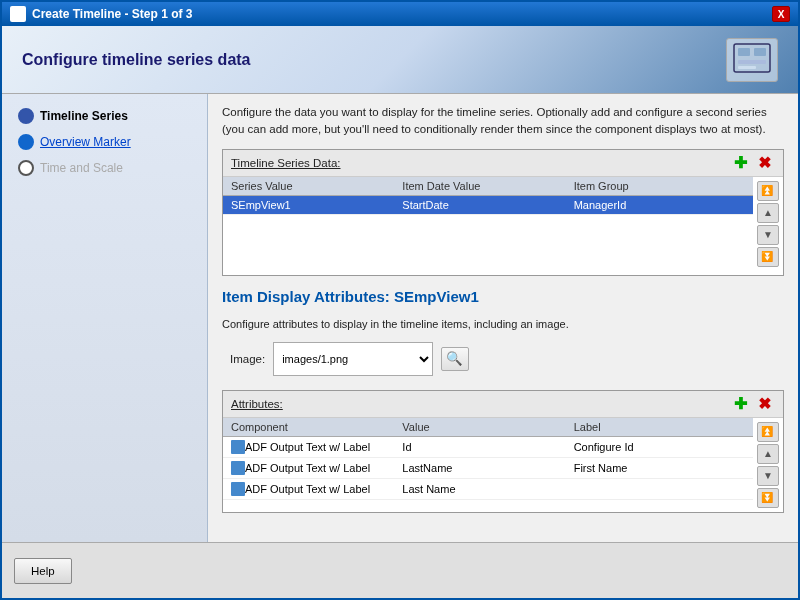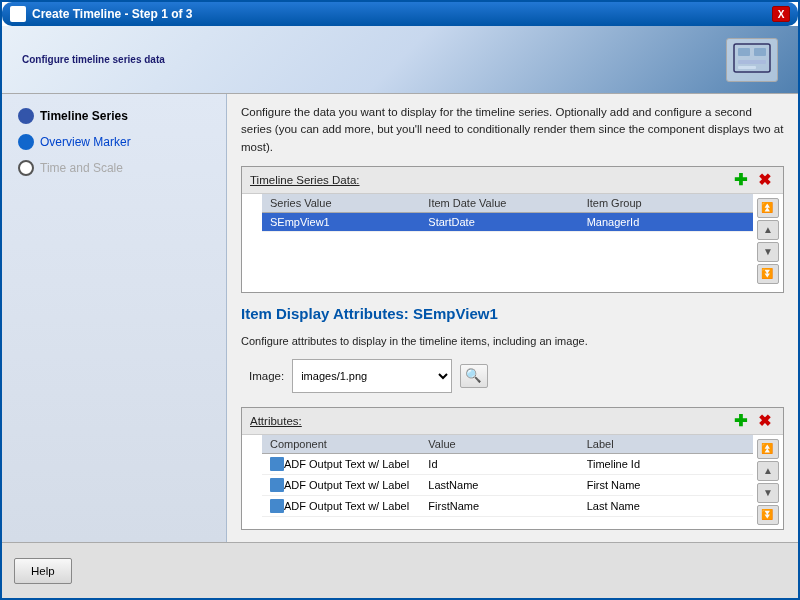--- a/index.html
+++ b/index.html
@@ -23,21 +23,20 @@
 
     .title-bar {
       background: linear-gradient(to bottom, #2277d4, #0054a6);
       color: white;
       padding: 4px 8px;
       display: flex;
       align-items: center;
       justify-content: space-between;
       height: 24px;
       flex-shrink: 0;
-      border-radius: 10px;
     }
 
     .title-bar-left {
       display: flex;
       align-items: center;
       gap: 6px;
       font-size: 12px;
       font-weight: bold;
     }
 
@@ -73,21 +72,21 @@
       padding: 12px 20px;
       display: flex;
       align-items: center;
       justify-content: space-between;
       height: 68px;
       flex-shrink: 0;
       border-bottom: 1px solid #aaa;
     }
 
     .header-title {
-      font-size: 10px;
+      font-size: 16px;
       font-weight: bold;
       color: #1a1a6e;
     }
 
     .header-icon {
       width: 52px;
       height: 44px;
       background: rgba(255,255,255,0.5);
       border: 1px solid #aaa;
       border-radius: 3px;
@@ -98,21 +97,21 @@
       font-size: 20px;
     }
 
     .main-content {
       display: flex;
       flex: 1;
       overflow: hidden;
     }
 
     .sidebar {
-      width: 225px;
+      width: 206px;
       background: linear-gradient(to bottom, #e0e8f4, #d4dce8);
       border-right: 1px solid #aabbd0;
       padding: 10px;
       flex-shrink: 0;
     }
 
     .sidebar-item {
       display: flex;
       align-items: center;
       gap: 6px;
@@ -122,20 +121,21 @@
       margin-bottom: 2px;
     }
 
     .sidebar-item.active {
       font-weight: bold;
       color: #000;
     }
 
     .sidebar-item.link {
       color: #0044cc;
+      text-decoration: underline;
       cursor: pointer;
     }
 
     .sidebar-item.disabled {
       color: #aaa;
       cursor: default;
     }
 
     .step-circle {
       width: 16px;
@@ -213,21 +213,20 @@
       background: transparent;
       font-size: 16px;
       font-weight: bold;
     }
 
     .icon-btn.green { color: #00aa00; }
     .icon-btn.red { color: #cc0000; }
 
     .table-area {
       width: 100%;
-      padding-left: 20px;
     }
 
     .table-header-row {
       display: grid;
       grid-template-columns: 1fr 1fr 1fr;
       background: #d0d8e4;
       border-bottom: 1px solid #aaa;
       padding: 3px 8px;
       font-size: 11px;
       color: #333;
@@ -509,36 +508,35 @@
               <span>Component</span>
               <span>Value</span>
               <span>Label</span>
             </div>
             <div class="attr-table-row">
               <span class="component-icon">
                 <span class="comp-icon-img"></span>
                 <span>ADF Output Text w/ Label</span>
               </span>
               <span>Id</span>
-              <span>Timeline Id</span>
+              <span>Configure Id</span>
             </div>
             <div class="attr-table-row">
               <span class="component-icon">
                 <span class="comp-icon-img"></span>
                 <span>ADF Output Text w/ Label</span>
               </span>
               <span>LastName</span>
               <span>First Name</span>
             </div>
             <div class="attr-table-row">
               <span class="component-icon">
                 <span class="comp-icon-img"></span>
                 <span>ADF Output Text w/ Label</span>
               </span>
-              <span>FirstName</span>
               <span>Last Name</span>
             </div>
           </div>
           <div class="side-arrows">
             <button class="arrow-btn" title="Move to top">⏫</button>
             <button class="arrow-btn" title="Move up">▲</button>
             <button class="arrow-btn" title="Move down">▼</button>
             <button class="arrow-btn" title="Move to bottom">⏬</button>
           </div>
         </div>

